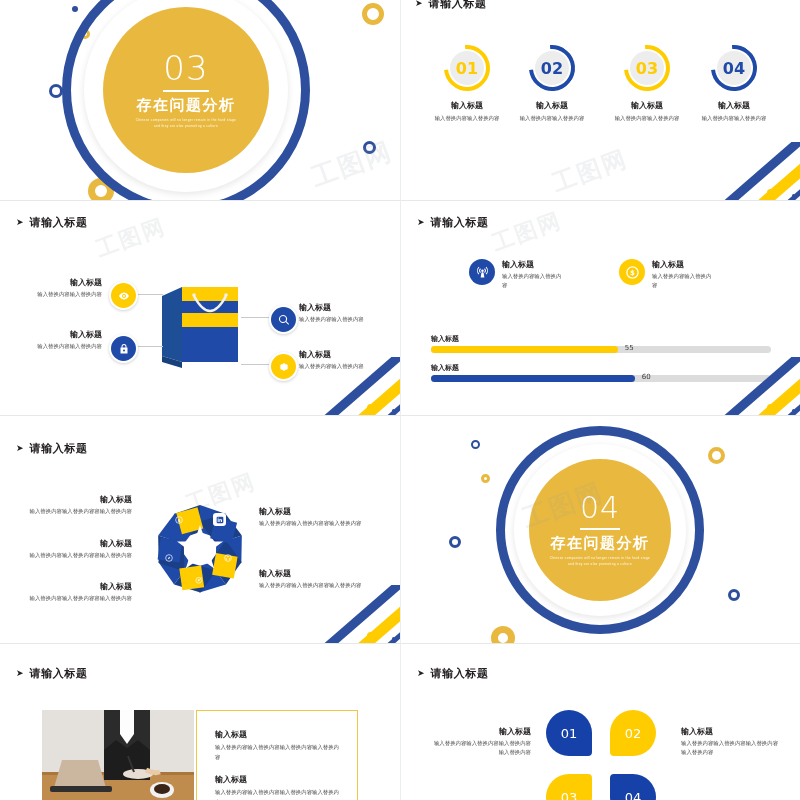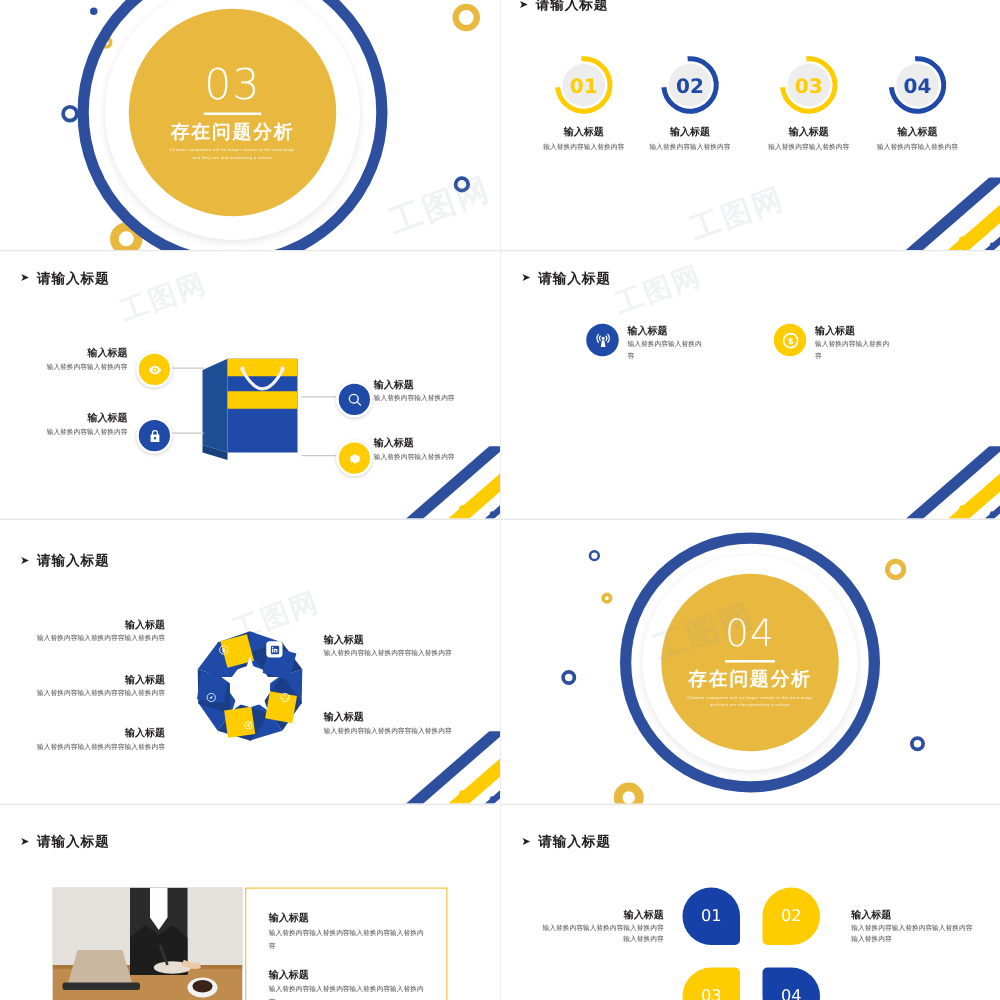--- a/index.html
+++ b/index.html
@@ -302,20 +302,34 @@
           <circle cx="12" cy="12" r="9" fill="none" stroke="#fff" stroke-width="2"></circle>
           <text x="12" y="16.5" text-anchor="middle" font-size="11" font-weight="700" fill="#fff" font-family="DejaVu Sans">$</text>
         </svg>
       </div>
       <div class="tx">
         <div class="tt">输入标题</div>
         <div class="td">输入替换内容输入替换内容</div>
       </div>
     </div>
 
+    <div class="brow" style="left:30px;top:133px;width:340px;">
+      <div class="bt">输入标题</div>
+      <div class="track">
+        <div class="fill" style="width:55%;background:#ffcc00;"></div>
+        <div class="bval" style="left:57%;">55</div>
+      </div>
+    </div>
+    <div class="brow" style="left:30px;top:162px;width:340px;">
+      <div class="bt">输入标题</div>
+      <div class="track">
+        <div class="fill" style="width:60%;background:#1f4aa8;"></div>
+        <div class="bval" style="left:62%;">60</div>
+      </div>
+    </div>
 
     <div class="corner">
       <i class="c-b1"></i>
       <i class="c-y1"></i>
       <i class="c-b2"></i>
       <i class="c-d1"></i>
       <i class="c-d2"></i>
       <i class="c-d3"></i>
     </div>
   </div>

